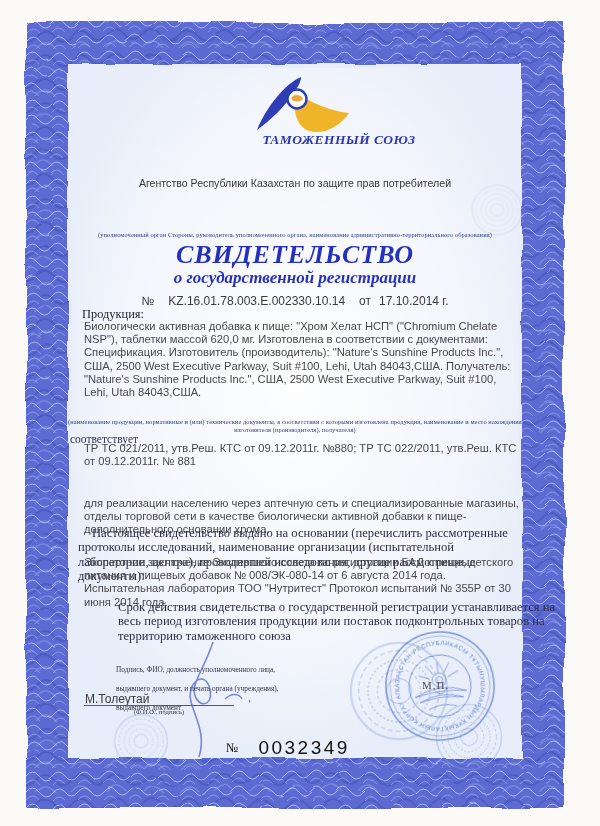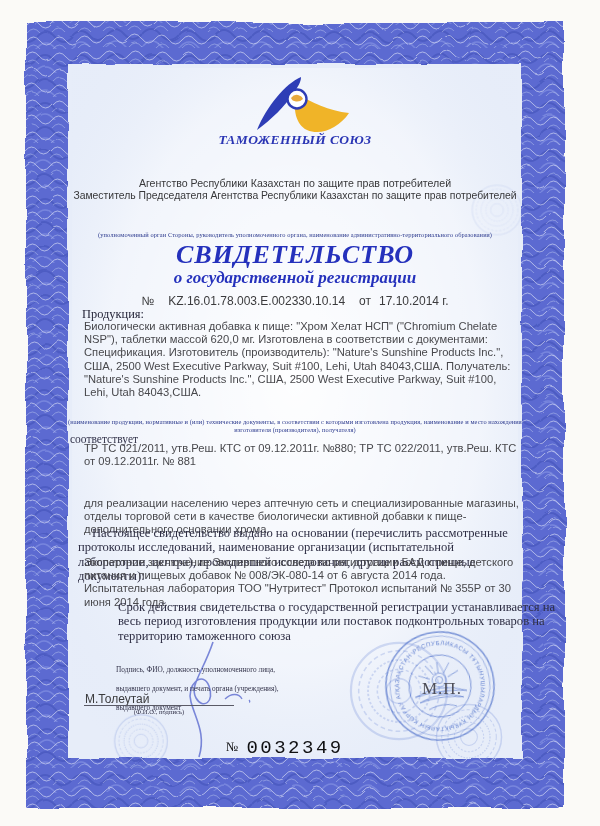--- a/index.html
+++ b/index.html
@@ -1,21 +1,21 @@
 <!DOCTYPE html>
 <html><head>
 <meta charset="utf-8">
 <style>
   html,body{margin:0;padding:0;}
   body{width:600px;height:826px;background:#f6f5f2;font-family:"Liberation Serif",serif;}
   .page{position:relative;width:600px;height:826px;background:#fbfaf7;overflow:hidden;}
   .frame-svg{position:absolute;left:0;top:0;pointer-events:none;}
   .ctr{position:absolute;left:68px;width:454px;text-align:center;}
   .blk{position:absolute;}
-  .hdr-red{font-family:"Liberation Serif",serif;font-style:italic;font-weight:bold;color:#2a35b4;}
+  .hdr-red{font-family:"Liberation Serif",serif;font-style:italic;font-weight:bold;color:#2a35b4;padding-left:44px;}
   .hdr1{top:132px;font-size:13.5px;letter-spacing:.4px;}
   .hdr2{top:146px;font-size:13px;}
   .hdr3{top:160px;font-size:13px;}
   .agency{font-family:"Liberation Sans",sans-serif;color:#38383a;}
   .ag1{top:177px;font-size:10.6px;}
   .ag2{top:190px;font-size:10.4px;}
   .smallnote{font-size:6.4px;color:#2c3a8e;letter-spacing:.1px;}
   .note1{top:231px;}
   .title-main{top:240px;font-size:26px;font-weight:bold;font-style:italic;color:#2531bc;letter-spacing:1px;}
   .title-sub{top:268px;font-size:17px;font-weight:bold;font-style:italic;color:#2531bc;}
@@ -30,24 +30,24 @@
   .regs{left:84px;top:442px;width:438px;}
   .registration{left:78px;top:469px;width:446px;}
   .usage{left:84px;top:497px;width:440px;}
   .basis-intro{left:78px;top:526px;width:446px;text-indent:14px;}
   .basis-docs{left:84px;top:556px;width:440px;}
   .validity{left:78px;top:600px;width:448px;margin-left:40px;}
   .signote{left:76px;top:660px;width:200px;font-size:7.3px;line-height:19px;color:#33334a;white-space:pre-line;margin-left:40px;}
   .signame{left:85px;top:692px;font-family:"Liberation Sans",sans-serif;font-size:12px;color:#3a3a3c;}
   .sigline{left:84px;top:705px;width:150px;border-bottom:1px solid #5a5a66;height:0;}
   .sigcap{left:84px;top:708px;width:150px;text-align:center;font-size:6.6px;color:#33334a;}
-  .mp{left:422px;top:679px;font-size:17px;letter-spacing:1px;color:#4e4e58;}
+  .mp{left:422px;top:679px;font-size:11px;letter-spacing:1px;color:#4e4e58;}
   .serial{left:226px;top:737px;color:#101012;}
   .serial .no{font-size:13px;font-family:"Liberation Serif",serif;vertical-align:2px;}
-  .serial .digits{font-family:Liberation Mono, monospace;font-size:19px;letter-spacing:2.5px;margin-left:8px;}
+  .serial .digits{font-family:Liberation Sans, sans-serif;font-size:19px;letter-spacing:2.5px;margin-left:20px;}
 </style>
 </head>
 <body>
 
 <div class="page">
 
   <svg class="frame-svg" width="600" height="826" viewBox="0 0 600 826">
     <defs>
       <filter id="wv" x="-5%" y="-5%" width="110%" height="110%">
         <feTurbulence type="fractalNoise" baseFrequency="0.012 0.02" numOctaves="2" seed="7" result="n"></feTurbulence>
@@ -125,21 +125,20 @@
 
   <svg class="blk" style="left:255px;top:76px;" width="96" height="60" viewBox="0 0 96 60">
     <path d="M46,1 C30,8 12,30 2,54 C16,44 31,29 38,18 C43,11 46,6 46,1 Z" fill="#2e3db6"></path>
     <path d="M42,18 C56,26 74,35 94,37 C84,52 66,60 52,54 C41,49 37,32 42,18 Z" fill="#f0b428"></path>
     <circle cx="42" cy="23" r="9.5" fill="#ffffff" stroke="#2e3db6" stroke-width="2.4"></circle>
     <path d="M36,22 q3,-4 7,-3 q4,1 5,4 q-3,3 -7,2.5 q-4,-0.5 -5,-3.5 Z" fill="#e8a93c"></path>
   </svg>
 
   <div class="ctr blk hdr-red hdr1">ТАМОЖЕННЫЙ СОЮЗ</div>
   <div class="ctr blk agency ag1">Агентство Республики Казахстан по защите прав потребителей</div>
-  <div class="ctr blk agency ag2">Заместитель Председателя Агентства Республики Казахстан по защите прав потребителей</div>
   <div class="ctr blk smallnote note1">(уполномоченный орган Стороны, руководитель уполномоченного органа, наименование административно-территориального образования)</div>
 
   <div class="ctr blk title-main">СВИДЕТЕЛЬСТВО</div>
   <div class="ctr blk title-sub">о государственной регистрации</div>
   <div class="ctr blk numline">
     <span>№</span><span class="sp"></span><span>KZ.16.01.78.003.Е.002330.10.14</span><span class="sp"></span><span>от</span><span class="sp" style="width:8px"></span><span>17.10.2014 г.</span>
   </div>
 
   <div class="blk prod-label">Продукция:</div>
   <div class="blk sans-par prod-desc">Биологически активная добавка к пище: "Хром Хелат НСП" ("Chromium Chelate NSP"), таблетки массой 620,0 мг. Изготовлена в соответствии с документами: Спецификация. Изготовитель (производитель): "Nature's Sunshine Products Inc.", США, 2500 West Executive Parkway, Suit #100, Lehi, Utah 84043,США.  Получатель: "Nature's Sunshine Products Inc.", США, 2500 West Executive Parkway, Suit #100, Lehi, Utah 84043,США.</div>

